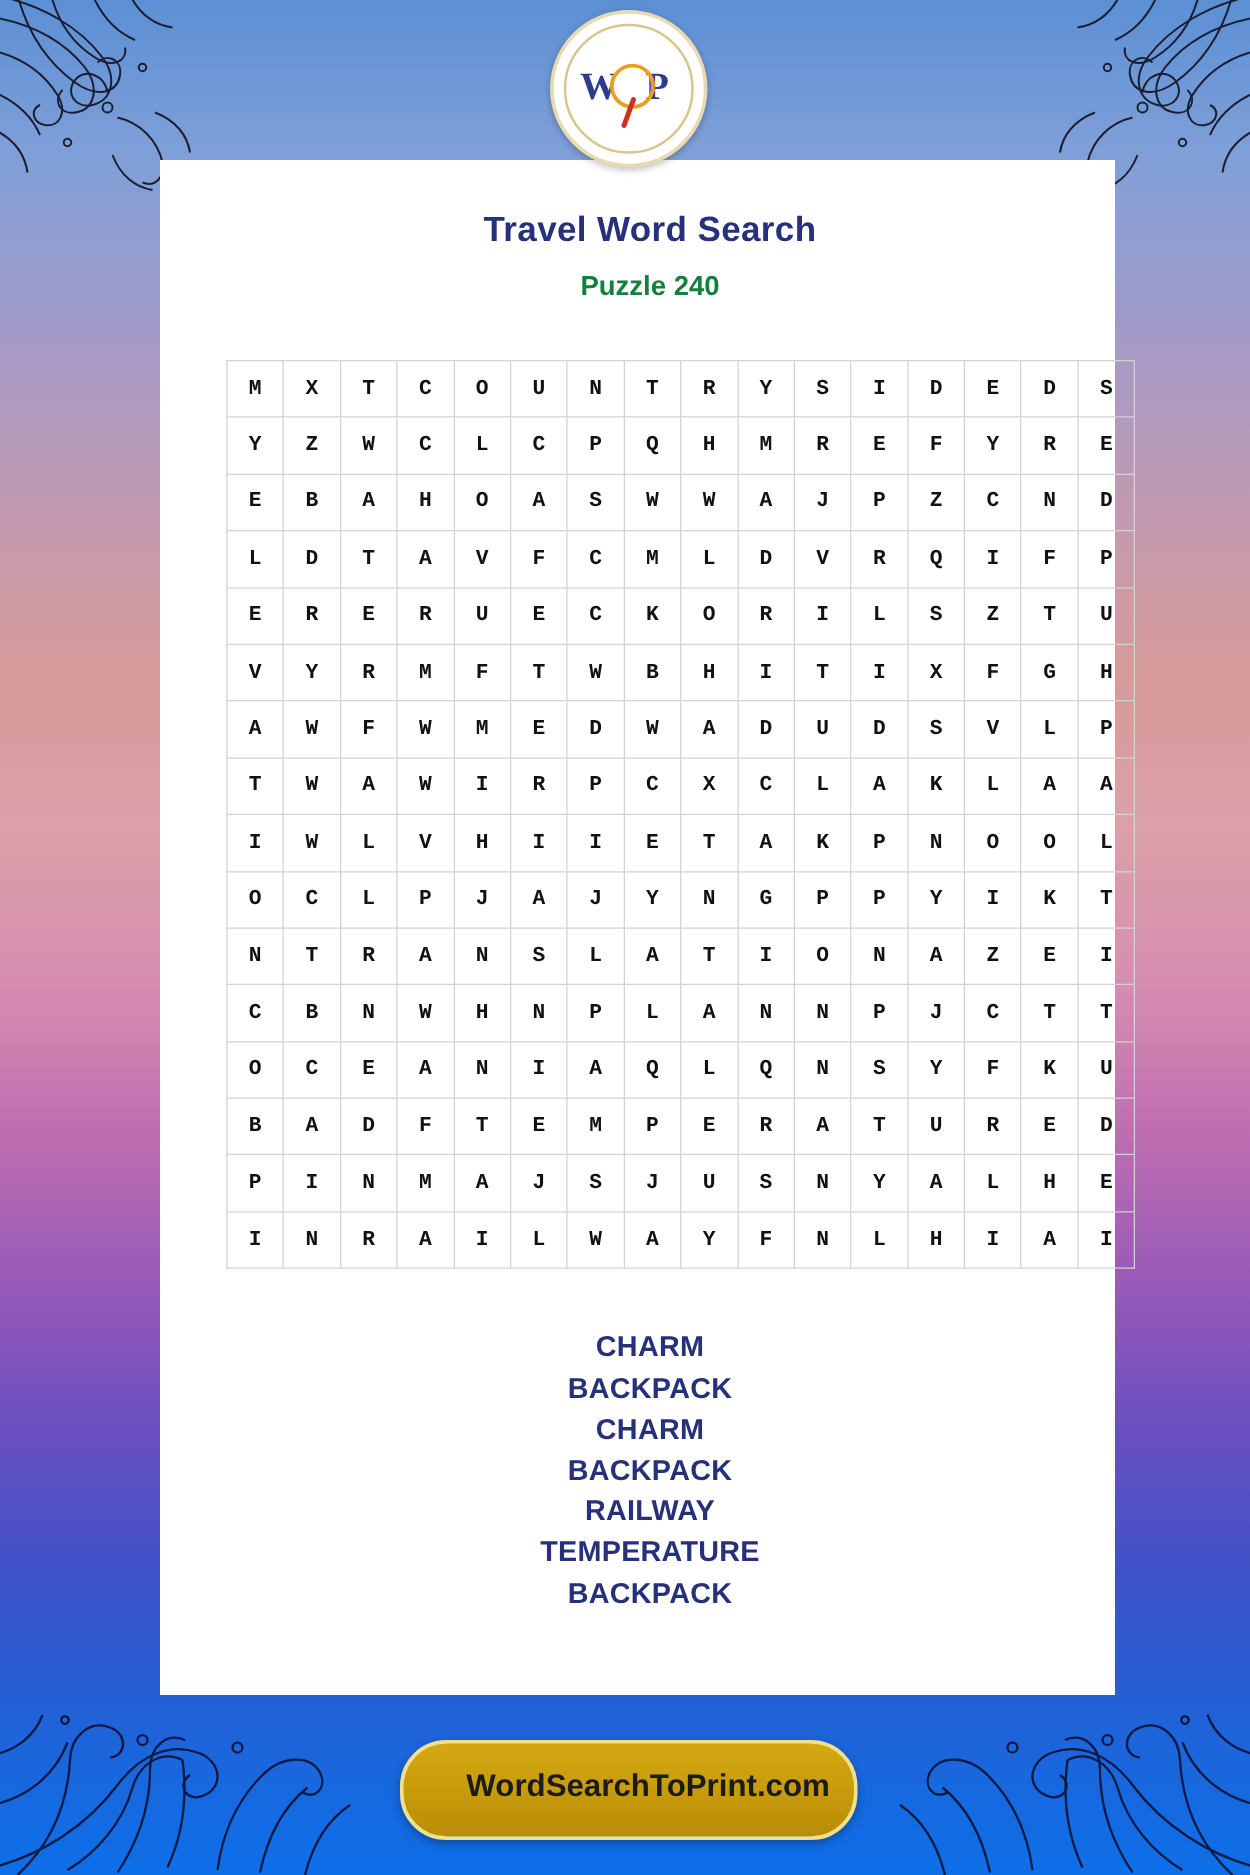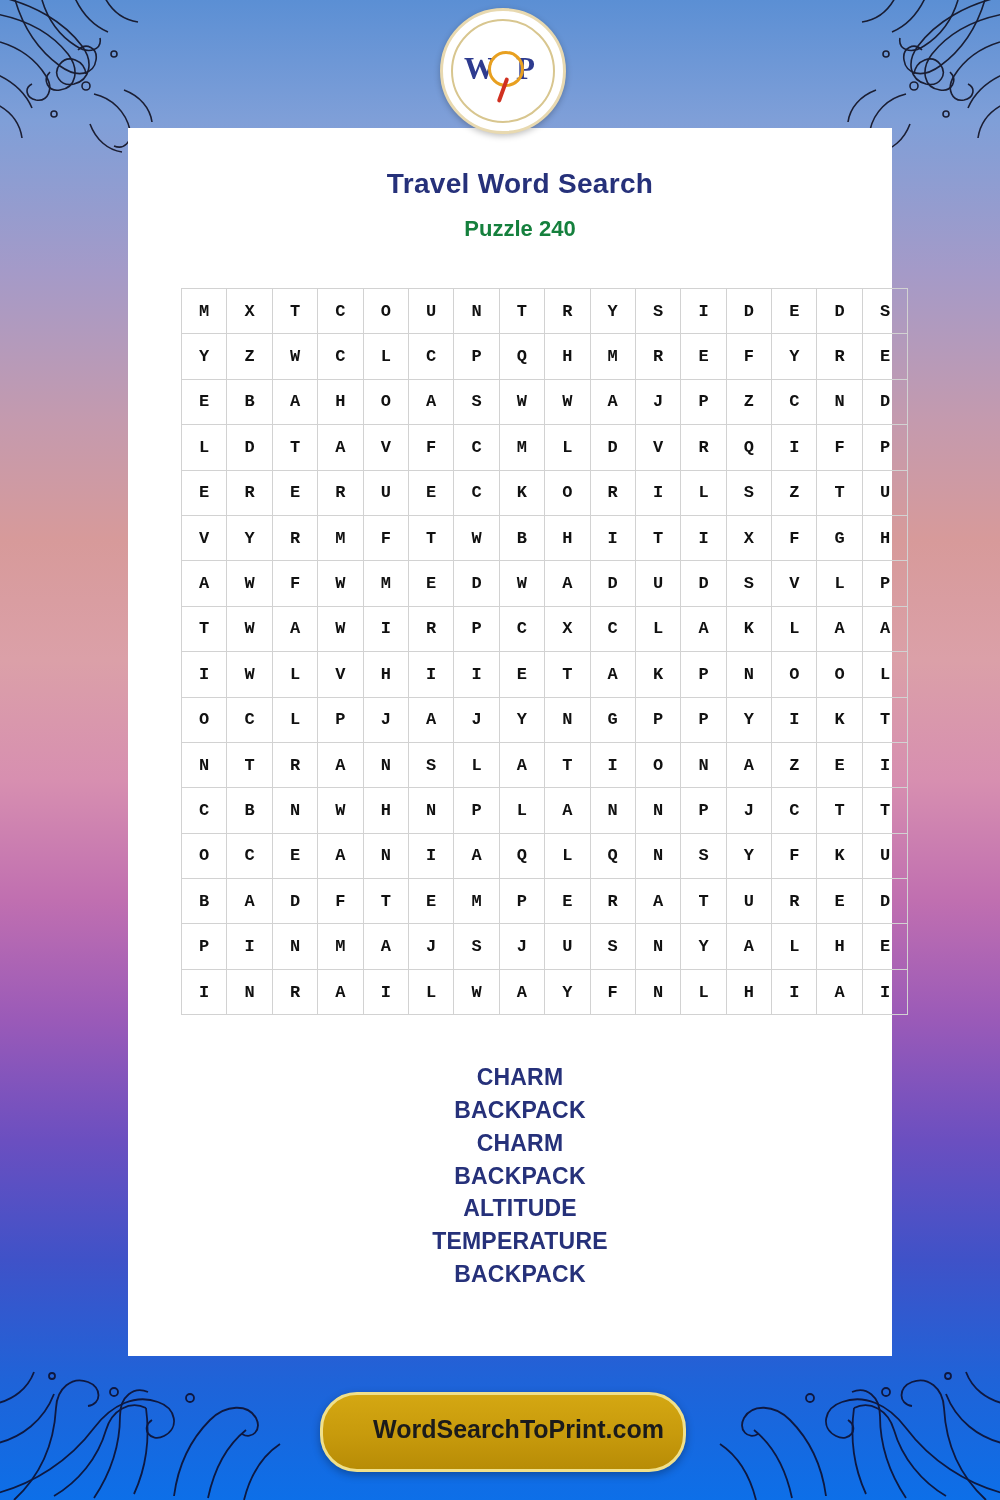--- a/index.html
+++ b/index.html
@@ -566,21 +566,21 @@
           </tbody>
       </table>
     </div>
 
     <div class="words">
       <div class="word-col" id="word-col-right">
           <div class="word">CHARM</div>
           <div class="word">BACKPACK</div>
           <div class="word">CHARM</div>
           <div class="word">BACKPACK</div>
-          <div class="word">ALTITUDE</div>
+          <div class="word">RAILWAY</div>
           <div class="word">TEMPERATURE</div>
           <div class="word">BACKPACK</div>
         </div>
     </div>
   </div>
 
   <div class="footer-btn">
     <span>WordSearchToPrint.com</span>
   </div>
 </div>

